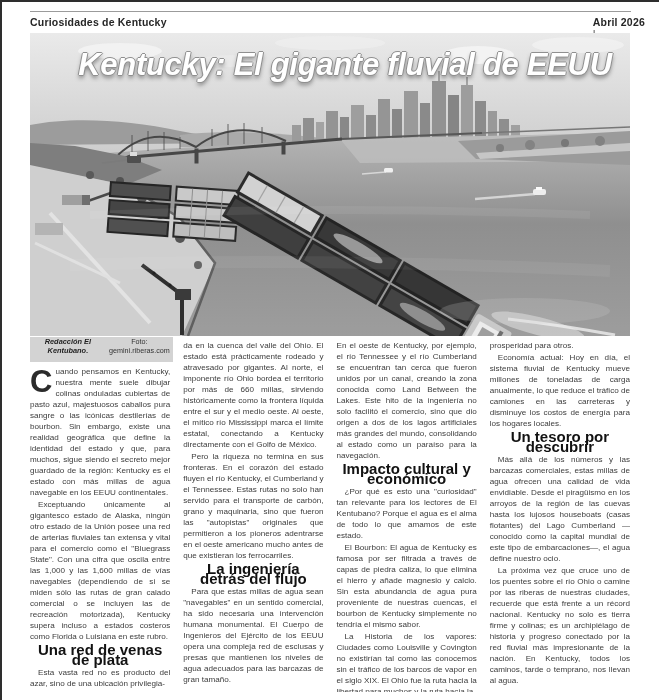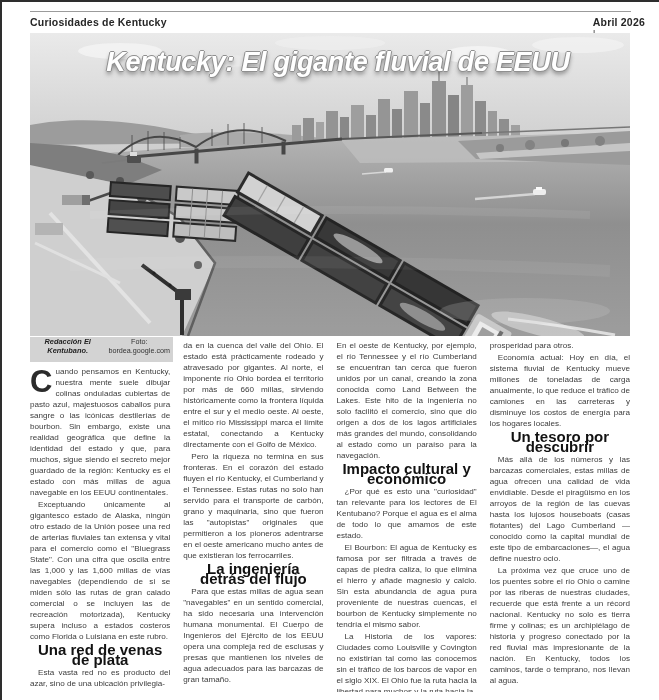--- a/index.html
+++ b/index.html
@@ -11,22 +11,22 @@
   .header-row{position:absolute;left:30px;width:601px;top:16px;display:flex;
               justify-content:space-between;align-items:baseline;}
   .header-section{font-size:10.5px;font-weight:bold;color:#262626;letter-spacing:.2px;}
   .header-right{display:flex;align-items:baseline;font-size:10.5px;font-weight:bold;color:#262626;flex-direction:column;}
   .header-issue{letter-spacing:.2px;}
   .header-divider{margin-left:5px;font-weight:normal;color:#444;}
   .header-pageno{margin-left:14px;font-size:12px;}
   figure.hero{position:absolute;left:30px;top:33px;width:600px;height:303px;margin:0;
               background:#c9c9c9;overflow:hidden;}
   figure.hero svg{display:block;}
-  .hero-title{position:absolute;left:8px;top:14px;width:100%;margin:0;text-align:center;
-              font-size:27px;font-weight:bold;font-style:italic;color:#ffffff;letter-spacing:-.3px;
+  .hero-title{position:absolute;left:15px;top:14px;width:100%;margin:0;text-align:center;
+              font-size:31px;font-weight:bold;font-style:italic;color:#ffffff;letter-spacing:-.3px;
               text-shadow:1px 0 0 #8f8f8f,-1px 0 0 #8f8f8f,0 1px 0 #8f8f8f,0 -1px 0 #8f8f8f,
                           0 3px 4px rgba(45,45,45,.55);}
   .caption-box{position:absolute;left:30px;top:337px;width:143px;height:25px;background:#d3d3d3;
                display:flex;justify-content:center;text-align:center;}
   .caption-credit{font-size:7.4px;font-weight:bold;font-style:italic;color:#1f1f1f;line-height:9px;}
   .caption-source{font-size:7.2px;color:#333;line-height:9px;}
   .columns{position:absolute;left:30px;top:340px;width:600px;height:352px;display:flex;gap:13px;
            overflow:hidden;}
   .col{flex:1;min-width:0;}
   .col-first{padding-top:26px;}
@@ -228,21 +228,21 @@
         <path d="M60,182 Q300,172 560,182" stroke="#ffffff" stroke-width="8" opacity=".07" fill="none"></path>
         <path d="M40,232 Q300,224 580,238" stroke="#ffffff" stroke-width="12" opacity=".06" fill="none"></path>
         <ellipse cx="495" cy="278" rx="85" ry="13" fill="#cfcfcf" opacity=".22"></ellipse>
       </g>
     </svg>
     <h1 class="hero-title">Kentucky: El gigante fluvial de EEUU</h1>
   </figure>
 
   <div class="caption-box">
     <div class="caption-credit">Redacción El Kentubano.</div>
-    <div class="caption-source">Foto: bordea.google.com</div>
+    <div class="caption-source">Foto: gemini.riberas.com</div>
   </div>
 
   <main class="columns">
     <div class="col col-first">
       <p><span class="dropcap">C</span><span>uando pensamos en Kentucky, nuestra mente suele dibujar colinas onduladas cubiertas de pasto azul, majestuosos caballos pura sangre o las icónicas destilerías de bourbon. Sin embargo, existe una realidad geográfica que define la identidad del estado y que, para muchos, sigue siendo el secreto mejor guardado de la región: Kentucky es el estado con más millas de agua navegable en los EEUU continentales.</span></p>
       <p class="ind">Exceptuando únicamente al gigantesco estado de Alaska, ningún otro estado de la Unión posee una red de arterias fluviales tan extensa y vital para el comercio como el "Bluegrass State". Con una cifra que oscila entre las 1,000 y las 1,600 millas de vías navegables (dependiendo de si se miden sólo las rutas de gran calado comercial o se incluyen las de recreación motorizada), Kentucky supera incluso a estados costeros como Florida o Luisiana en este rubro.</p>
       <h3>Una red de venas de plata</h3>
       <p class="ind">Esta vasta red no es producto del azar, sino de una ubicación privilegia-</p>
     </div>
     <div class="col">

